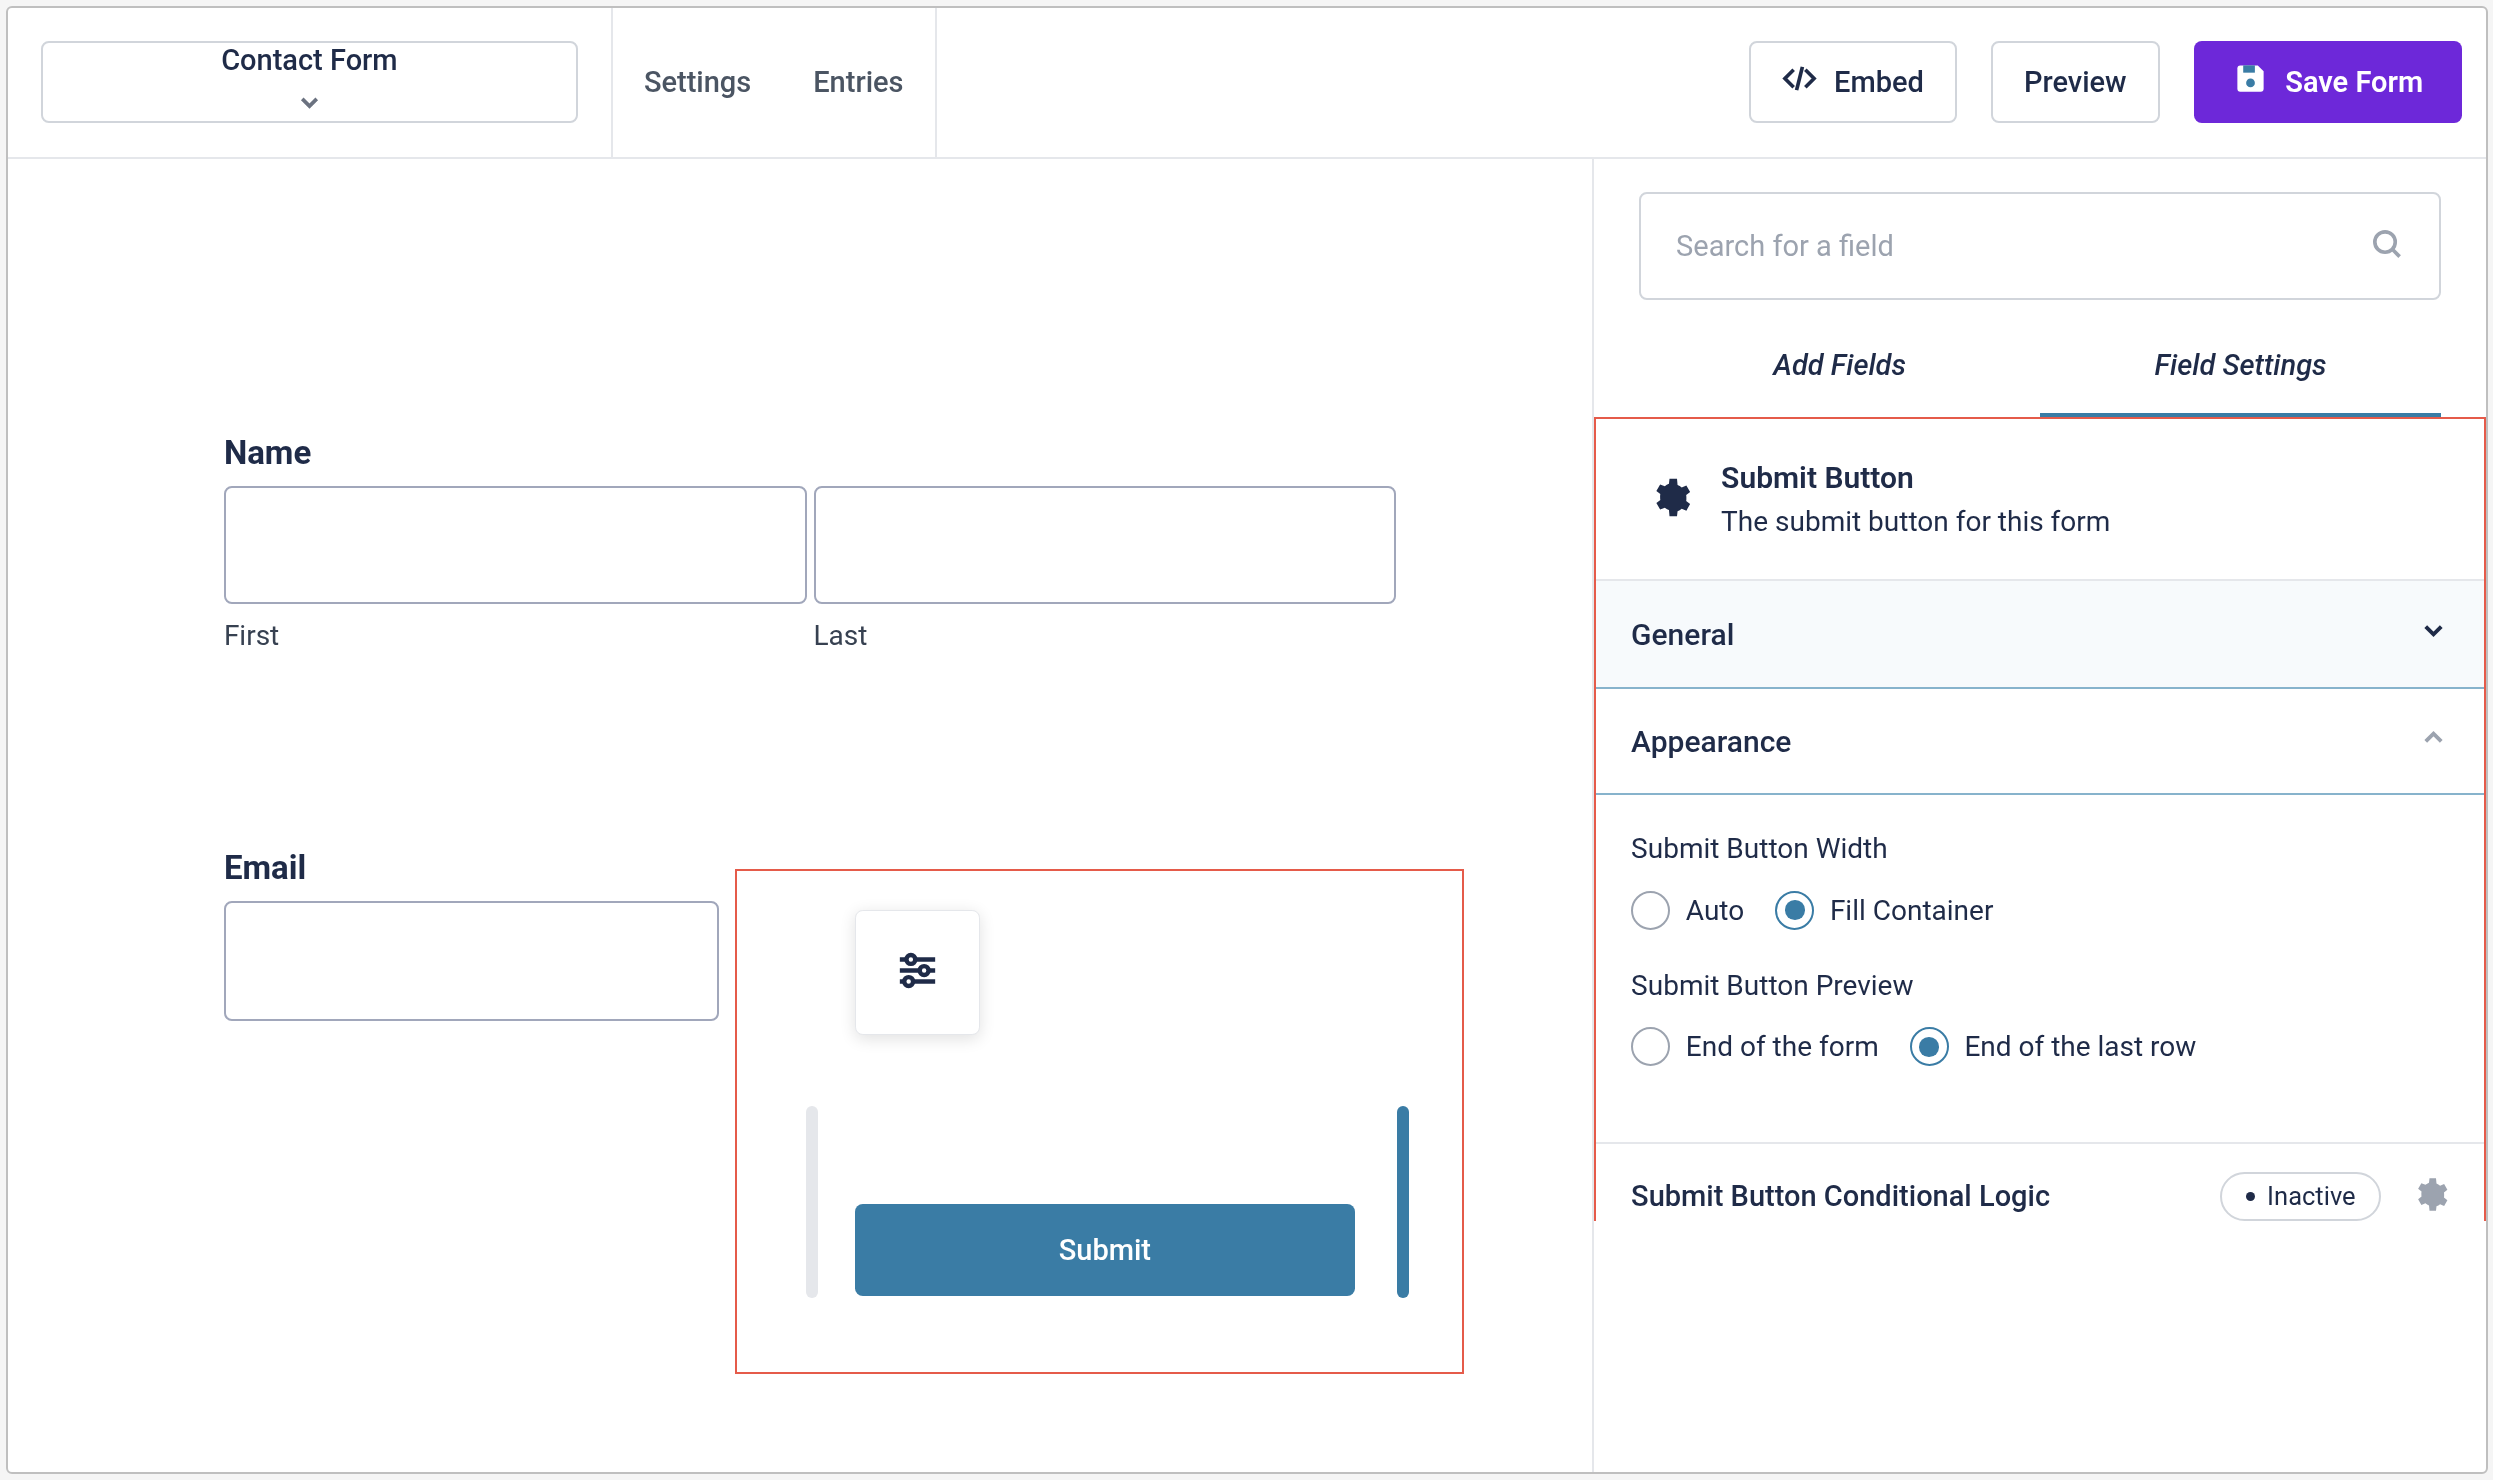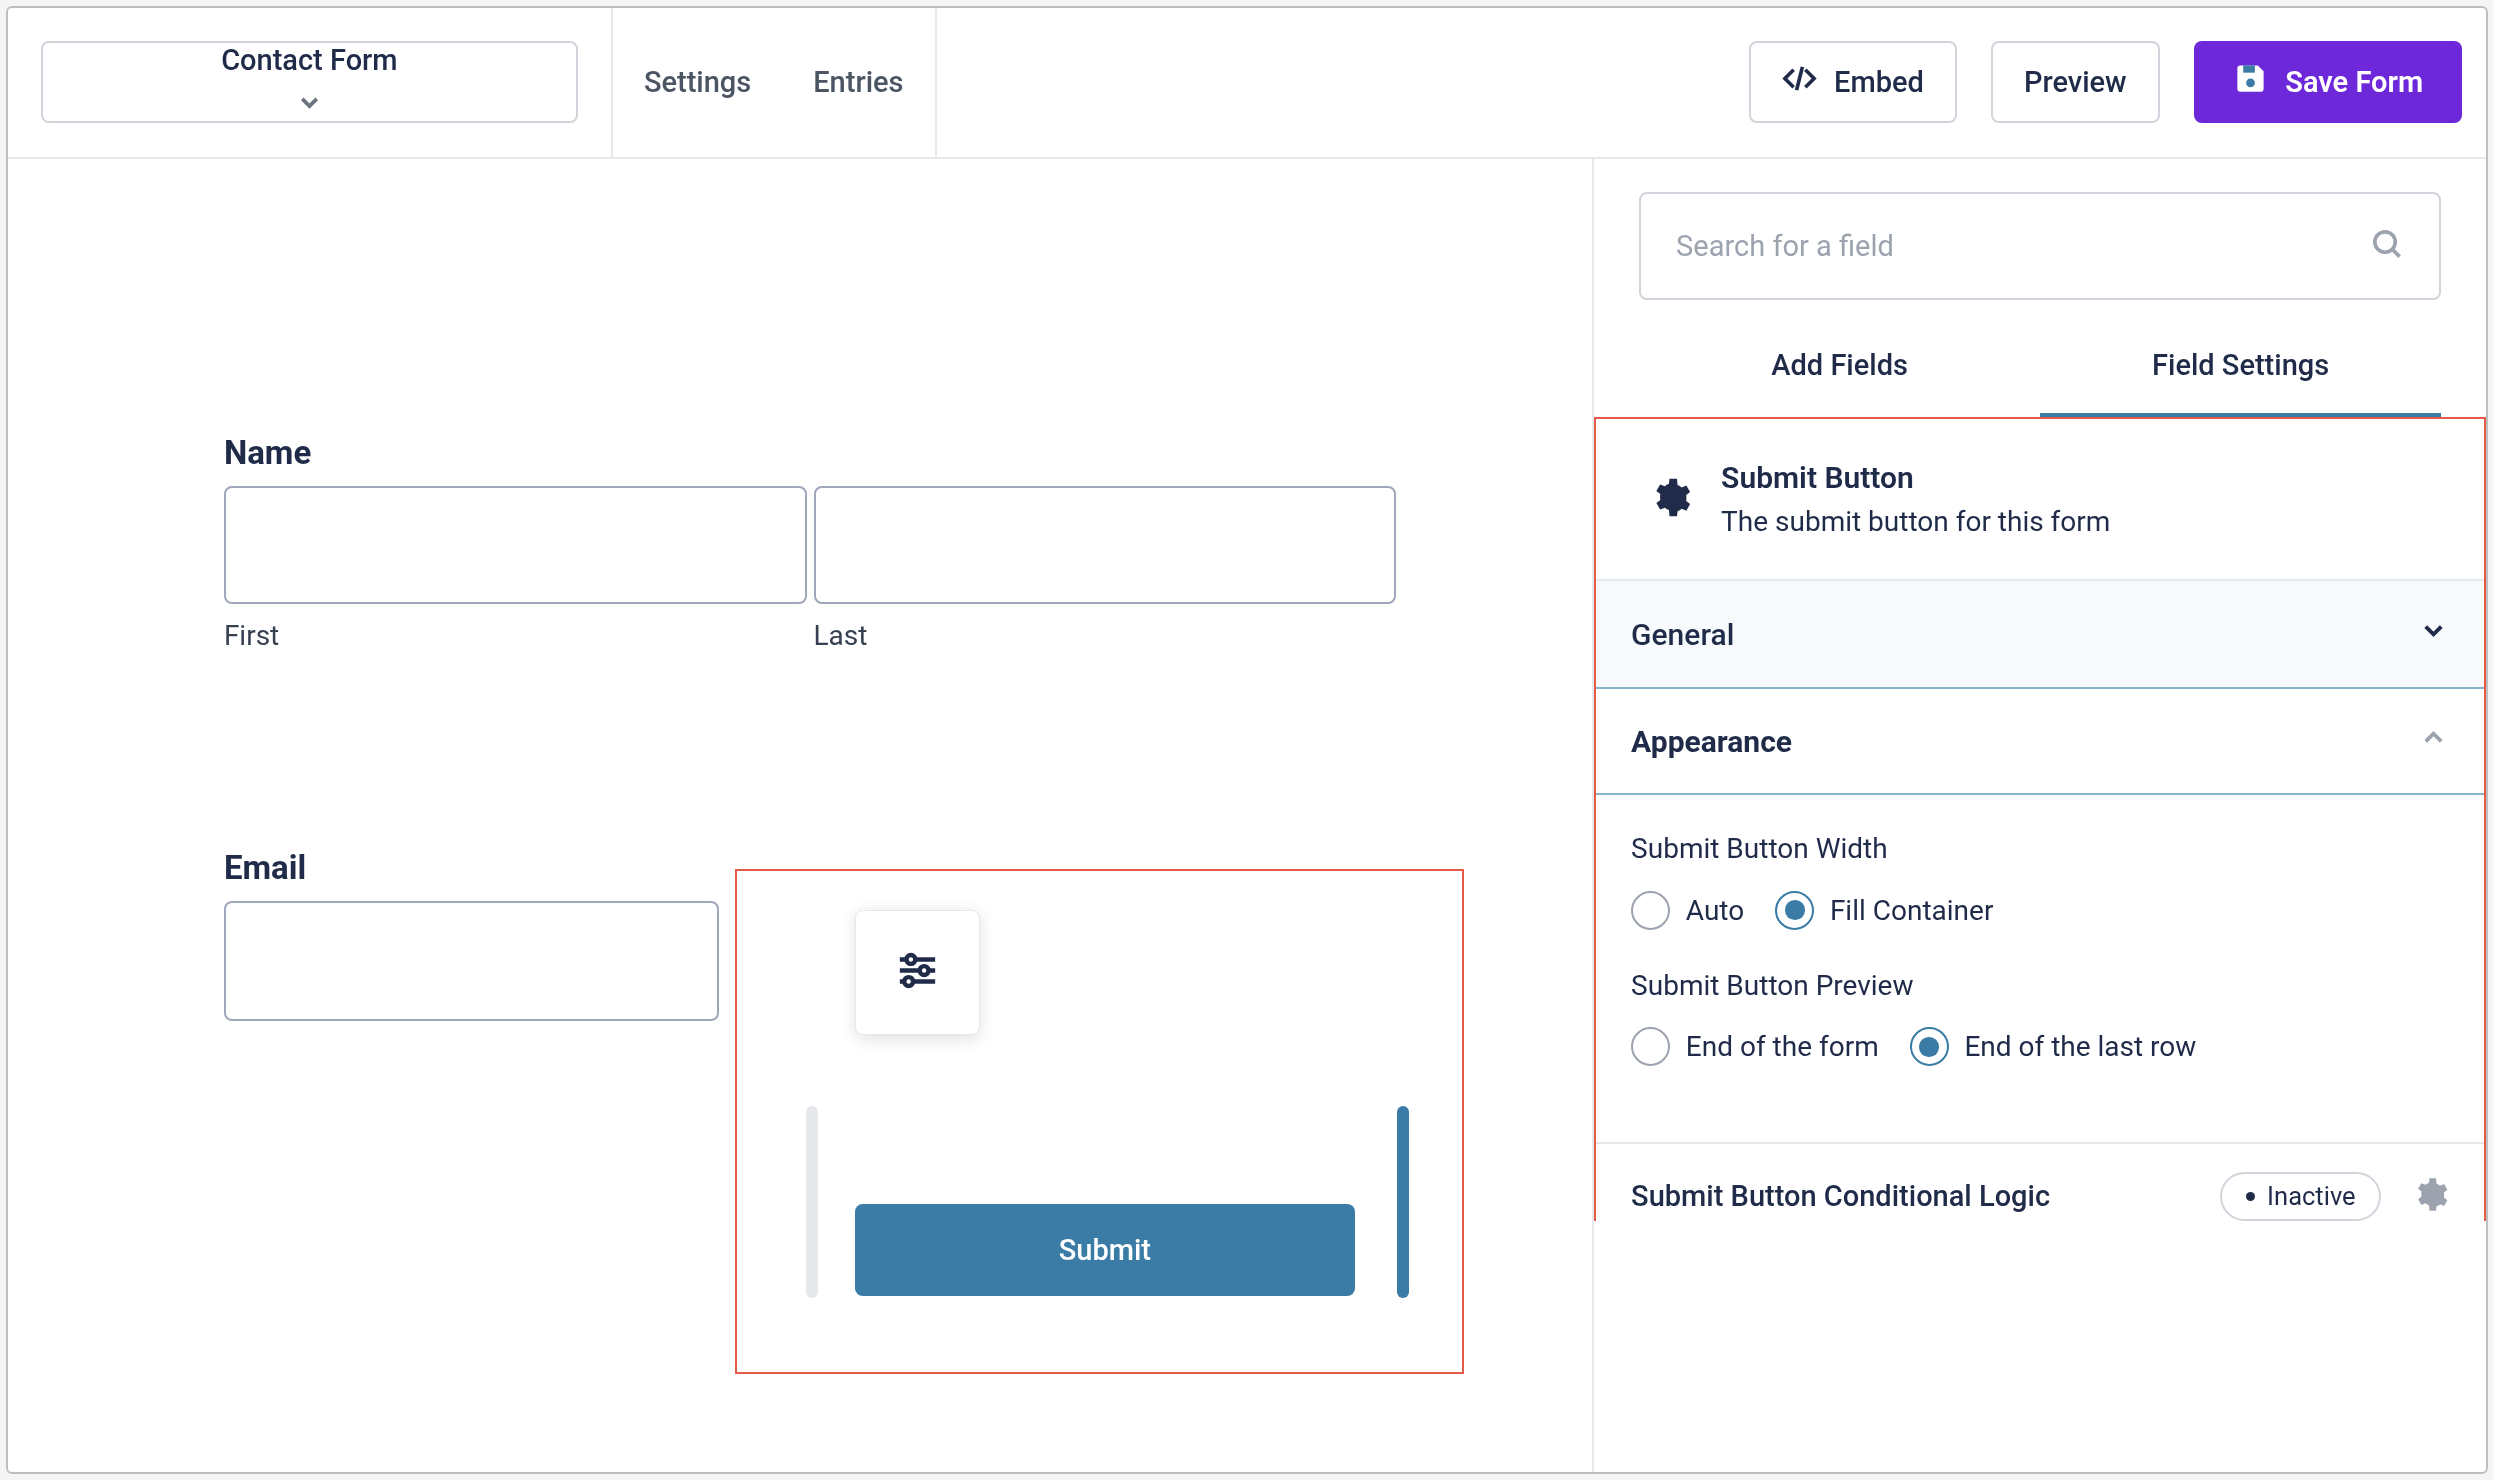--- a/index.html
+++ b/index.html
@@ -195,20 +195,21 @@
     display: flex;
     align-items: center;
     justify-content: space-between;
     padding: 0 35px;
     cursor: text;
   }
   .search-ph { font-size: 29px; color: #9ca3af; }
   .side-tabs {
     display: flex;
     padding: 29px 45px 0 45px;
+    font-style: italic;
   }
   .side-tab {
     flex: 1;
     text-align: center;
     font-size: 29px;
     color: #1f2b48;
     font-weight: 500;
     padding-bottom: 31px;
     cursor: pointer;
   }
@@ -240,21 +241,20 @@
     font-weight: 500;
     color: #1f2b48;
     border-top: 2px solid #e5e7eb;
     cursor: pointer;
     gap: 16px;
   }
   .accordion.general { background: #f7fafc; }
   .accordion.open {
     border-top: 2px solid #87b3cc;
     border-bottom: 2px solid #87b3cc;
-    font-weight: bold;
   }
   .section-body { padding: 37px 35px; }
   .opt-label { font-size: 28px; color: #1f2b48; margin-bottom: 25.5px; }
   .radio-row { display: flex; gap: 31px; margin-bottom: 39px; }
   .radio {
     display: flex;
     align-items: center;
     gap: 15.7px;
     cursor: pointer;
   }

